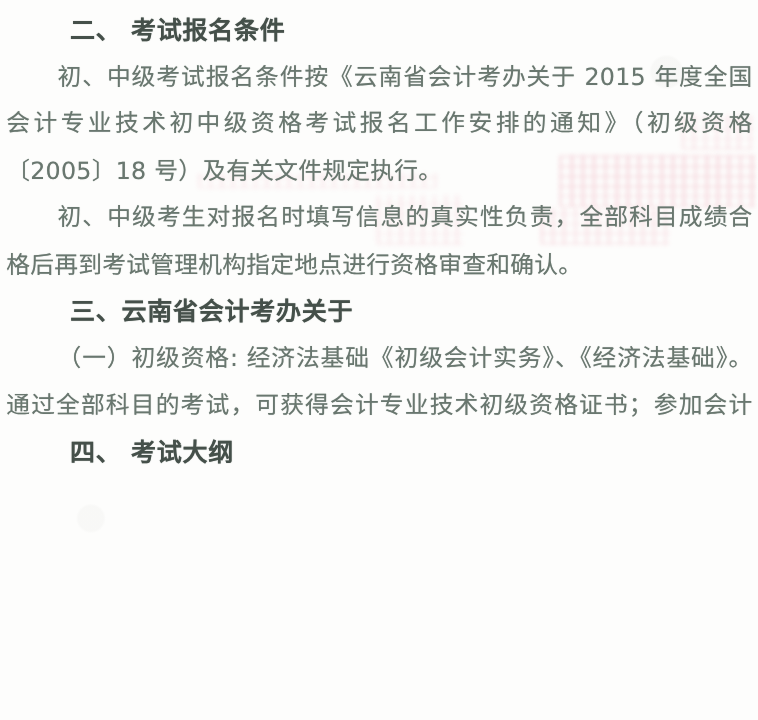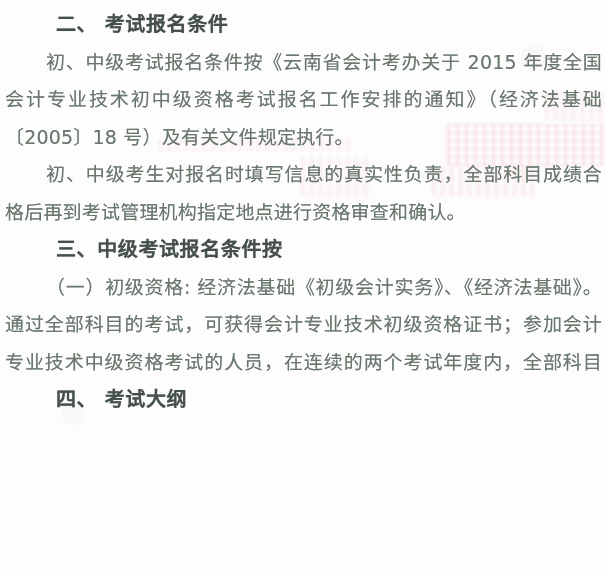--- a/index.html
+++ b/index.html
@@ -73,24 +73,23 @@
 
   <div class="wm wm-tex wm1"></div>
   <div class="wm wm-tex wm2"></div>
   <div class="wm wm-tex wm3"></div>
   <div class="wm wm-tex wm4"></div>
   <div class="wm wm-tex wm5"></div>
 
   <div class="doc">
     <div class="line heading">二、 考试报名条件</div>
     <div class="line indent justify">初、中级考试报名条件按《云南省会计考办关于 2015 年度全国</div>
-    <div class="line justify">会计专业技术初中级资格考试报名工作安排的通知》（经济法基础</div>
+    <div class="line justify">会计专业技术初中级资格考试报名工作安排的通知》（初级资格</div>
     <div class="line">〔2005〕18 号）及有关文件规定执行。</div>
     <div class="line indent justify">初、中级考生对报名时填写信息的真实性负责，全部科目成绩合</div>
     <div class="line">格后再到考试管理机构指定地点进行资格审查和确认。</div>
-    <div class="line heading">三、中级考试报名条件按</div>
+    <div class="line heading">三、云南省会计考办关于</div>
     <div class="line indent justify">（一）初级资格: 经济法基础《初级会计实务》、《经济法基础》。</div>
     <div class="line justify">通过全部科目的考试，可获得会计专业技术初级资格证书；参加会计</div>
-    <div class="line justify">专业技术中级资格考试的人员，在连续的两个考试年度内，全部科目</div>
     <div class="line heading">四、 考试大纲</div>
   </div>
 
 </div>
 
 </body></html>

